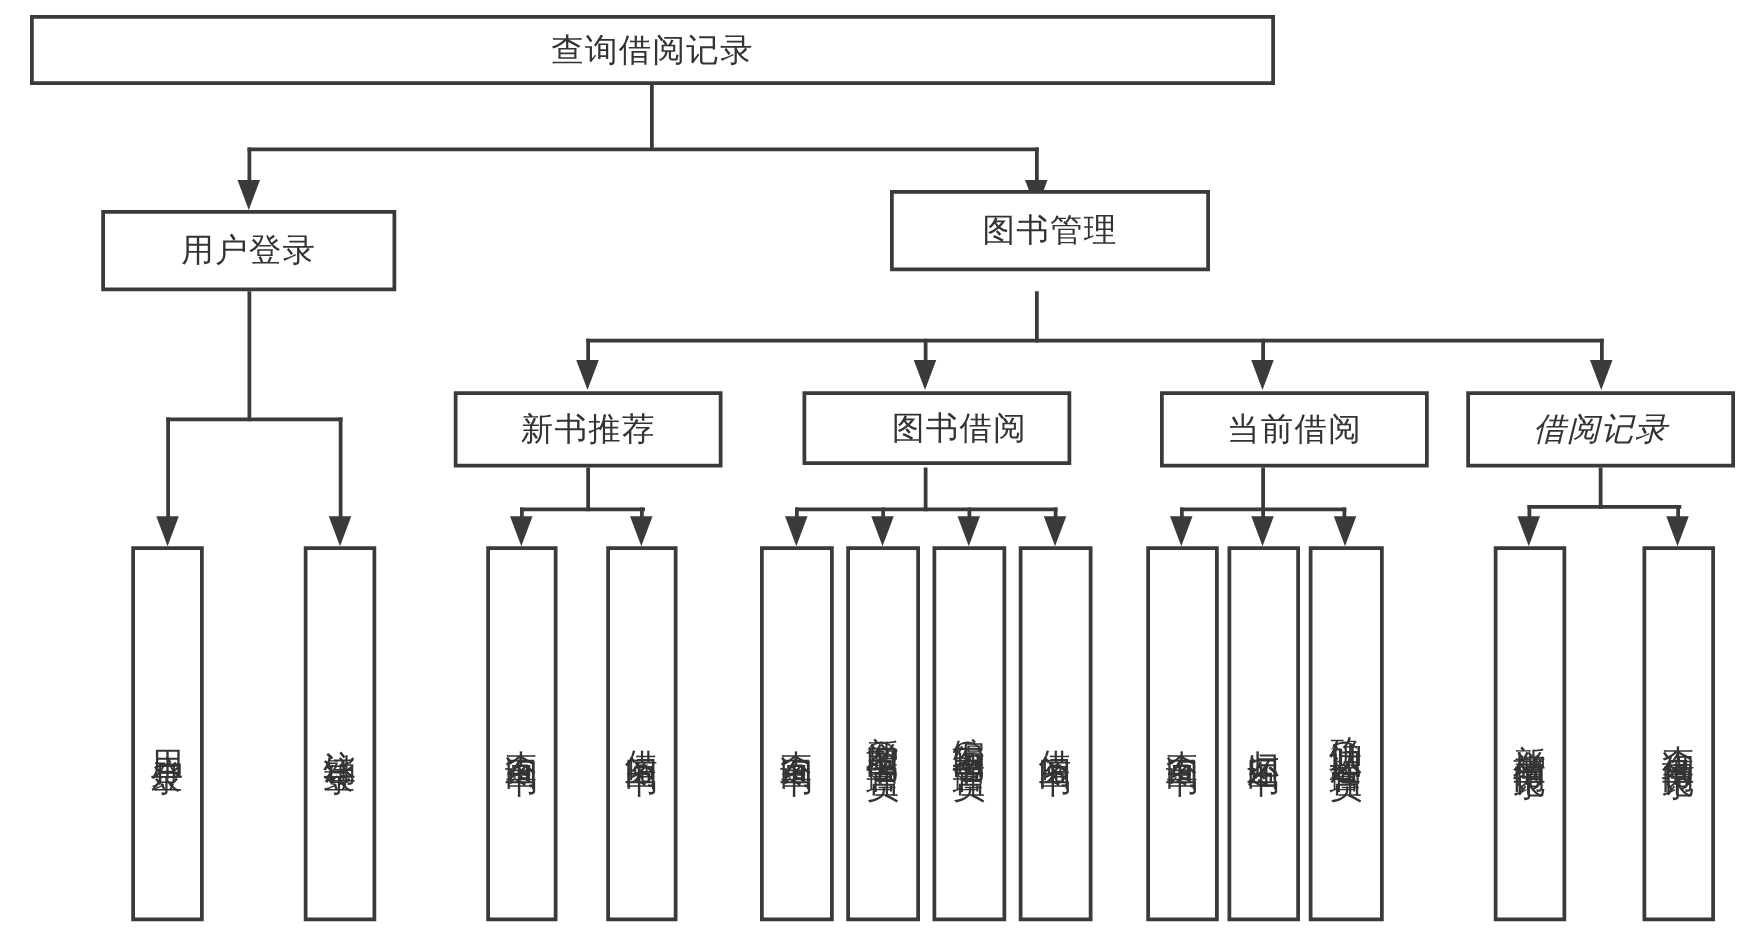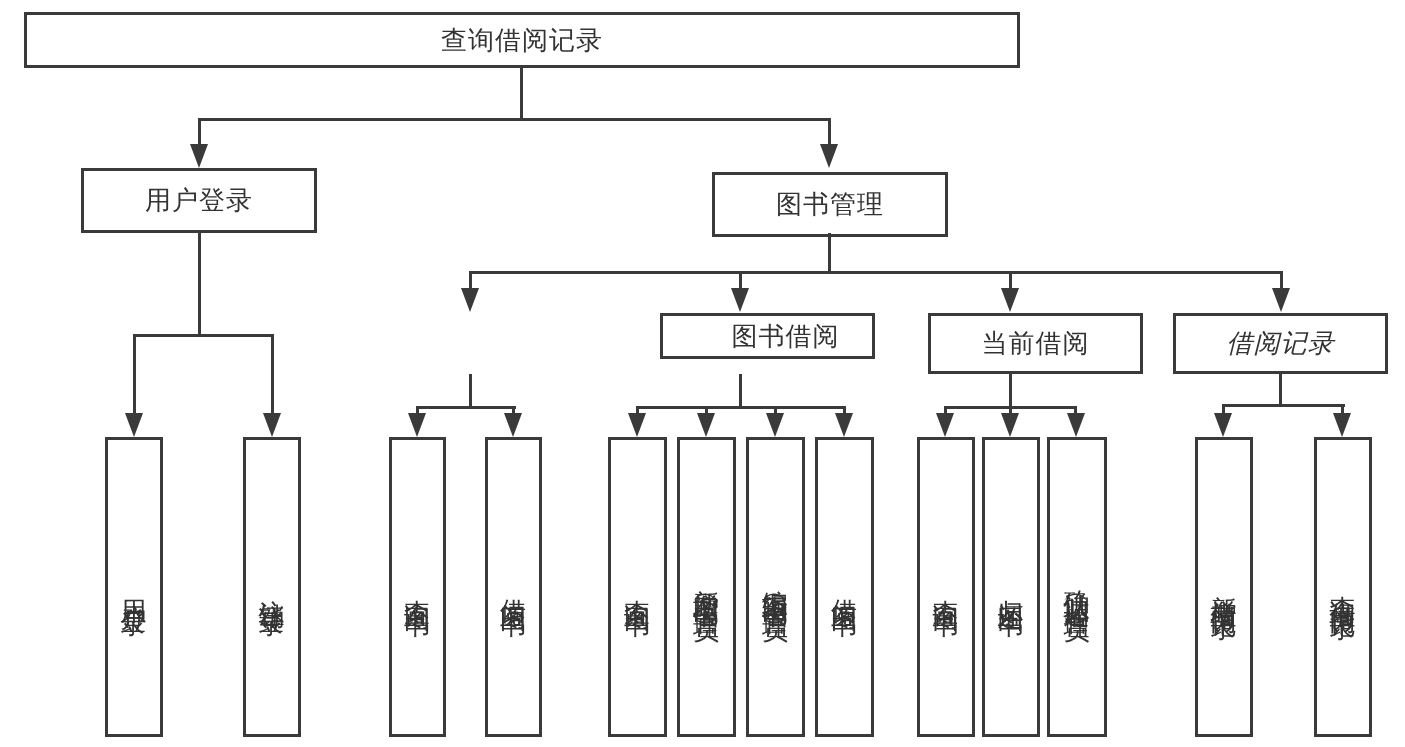--- a/index.html
+++ b/index.html
@@ -72,41 +72,42 @@
   <div class="node" style="left:24px; top:12px; width:996px; height:56px;">查询借阅记录</div>
 
   <div class="vl" style="left:520px; top:68px;  height:52px;"></div>
   <div class="hl" style="left:198px; top:118px; width:633px;"></div>
   <div class="vl" style="left:198px; top:118px; height:30px;"></div>
   <div class="vl" style="left:828px; top:118px; height:30px;"></div>
   <div class="ar" style="left:190px; top:144px;"></div>
   <div class="ar" style="left:820px; top:144px;"></div>
 
   <div class="node" style="left:81px; top:168px; width:236px; height:65px;">用户登录</div>
-  <div class="node" style="left:712px; top:172px; width:236px; height:65px;">图书管理</div>
+  <div class="node" style="left:712px; top:152px; width:256px; height:65px;">图书管理</div>
 
   <div class="vl" style="left:198px; top:233px; height:104px;"></div>
   <div class="hl" style="left:133px; top:334px; width:141px;"></div>
   <div class="vl" style="left:133px; top:334px; height:82px;"></div>
   <div class="vl" style="left:271px; top:334px; height:82px;"></div>
   <div class="ar" style="left:125px; top:413px;"></div>
   <div class="ar" style="left:263px; top:413px;"></div>
 
   <div class="vl" style="left:828px; top:233px; height:41px;"></div>
   <div class="hl" style="left:469px; top:271px; width:814px;"></div>
   <div class="vl" style="left:469px;  top:271px; height:22px;"></div>
   <div class="vl" style="left:739px;  top:271px; height:22px;"></div>
   <div class="vl" style="left:1009px; top:271px; height:22px;"></div>
   <div class="vl" style="left:1280px; top:271px; height:22px;"></div>
   <div class="ar" style="left:461px;  top:288px;"></div>
   <div class="ar" style="left:731px;  top:288px;"></div>
   <div class="ar" style="left:1001px; top:288px;"></div>
   <div class="ar" style="left:1272px; top:288px;"></div>
 
-  <div class="node" style="left:660px;  top:313px; width:215px; height:46px;padding-left:36px;">图书借阅</div>
+  <div class="node" style="left:363px;  top:313px; width:215px; height:61px;">新书推荐</div>
+  <div class="node" style="left:642px;  top:313px; width:215px; height:59px;padding-left:36px;">图书借阅</div>
   <div class="node" style="left:928px;  top:313px; width:215px; height:61px;">当前借阅</div>
   <div class="node" style="left:1173px; top:313px; width:215px; height:61px;font-style:italic;">借阅记录</div>
 
   <div class="vl" style="left:469px; top:374px; height:35px;"></div>
   <div class="hl" style="left:416px; top:406px; width:100px;"></div>
   <div class="vl" style="left:416px; top:406px; height:12px;"></div>
   <div class="vl" style="left:512px; top:406px; height:12px;"></div>
   <div class="ar" style="left:408px; top:413px;"></div>
   <div class="ar" style="left:504px; top:413px;"></div>
 

